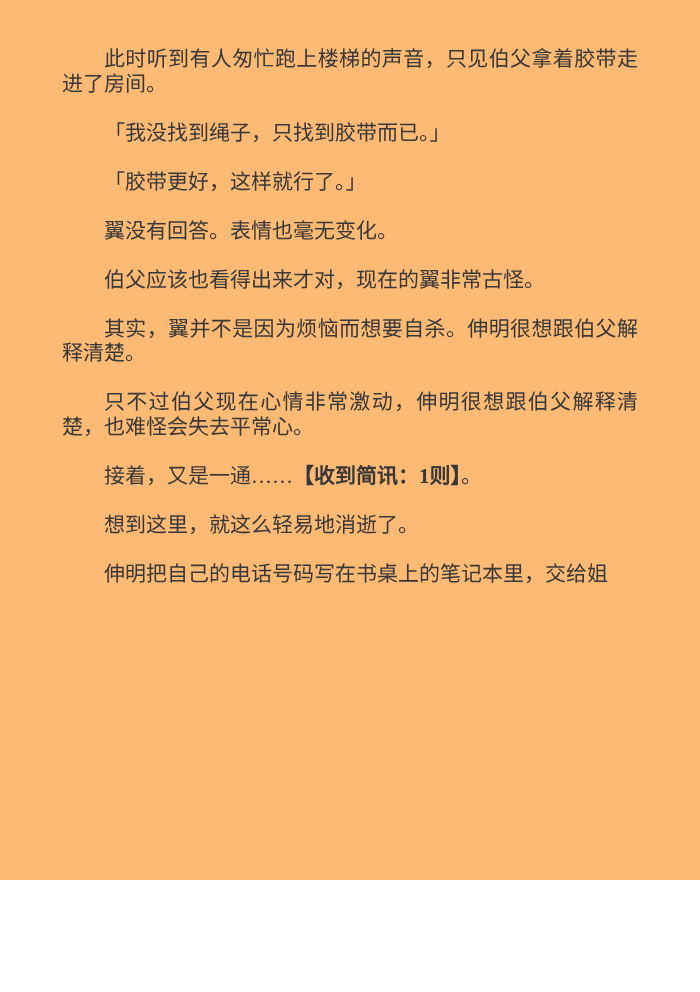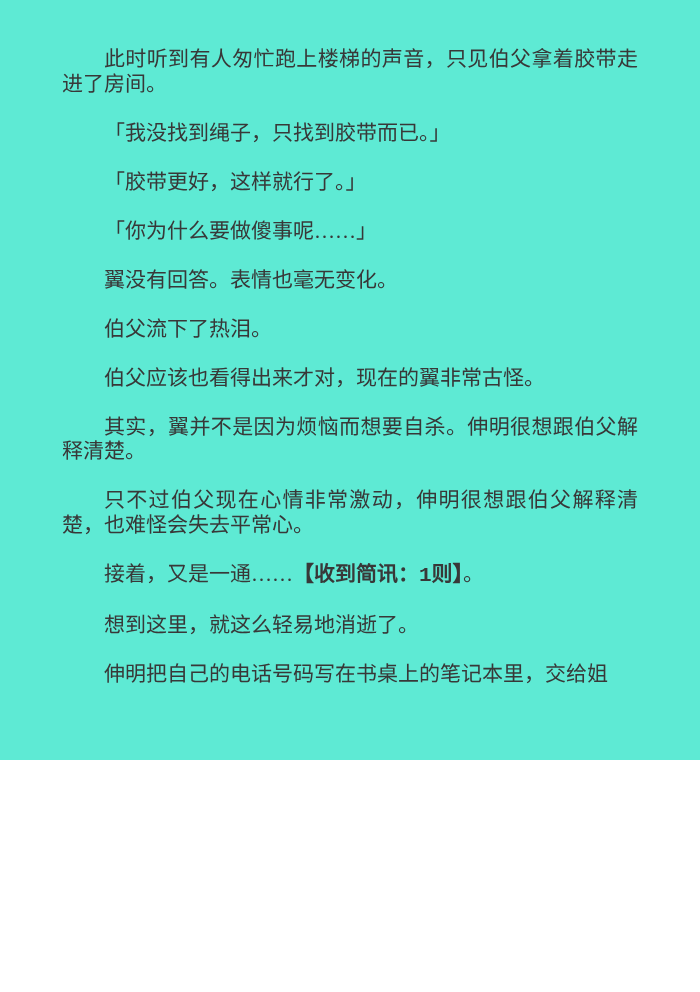--- a/index.html
+++ b/index.html
@@ -10,48 +10,46 @@
   body {
     width: 700px;
     height: 992px;
     overflow: hidden;
     font-family: "Liberation Serif", "DejaVu Serif", serif;
     color: #383838;
   }
   .page {
     box-sizing: border-box;
     width: 700px;
-    height: 760px;
+    height: 880px;
     padding: 47px 62px 0 62px;
-    background: #5eead4;
+    background: #fdba74;
   }
   .page p {
     margin: 0 0 24.5px 0;
     font-size: 21px;
     line-height: 24.5px;
     text-indent: 2em;
     text-align: justify;
     text-justify: inter-ideograph;
     word-break: break-all;
   }
   .notice {
-    font-family: Liberation Mono, monospace;
+    font-family: Liberation Serif, serif;
     font-weight: bold;
   }
 </style>
 </head>
 <body>
 
 <div class="page">
   <p>此时听到有人匆忙跑上楼梯的声音，只见伯父拿着胶带走进了房间。</p>
   <p>「我没找到绳子，只找到胶带而已。」</p>
   <p>「胶带更好，这样就行了。」</p>
-  <p>「你为什么要做傻事呢……」</p>
   <p>翼没有回答。表情也毫无变化。</p>
-  <p>伯父流下了热泪。</p>
   <p>伯父应该也看得出来才对，现在的翼非常古怪。</p>
   <p>其实，翼并不是因为烦恼而想要自杀。伸明很想跟伯父解释清楚。</p>
   <p>只不过伯父现在心情非常激动，伸明很想跟伯父解释清楚，也难怪会失去平常心。</p>
   <p>
     <span>接着，又是一通……</span><span class="notice">【收到简讯：1则】</span><span>。</span>
   </p>
   <p>想到这里，就这么轻易地消逝了。</p>
   <p>伸明把自己的电话号码写在书桌上的笔记本里，交给姐</p>
 </div>
 

